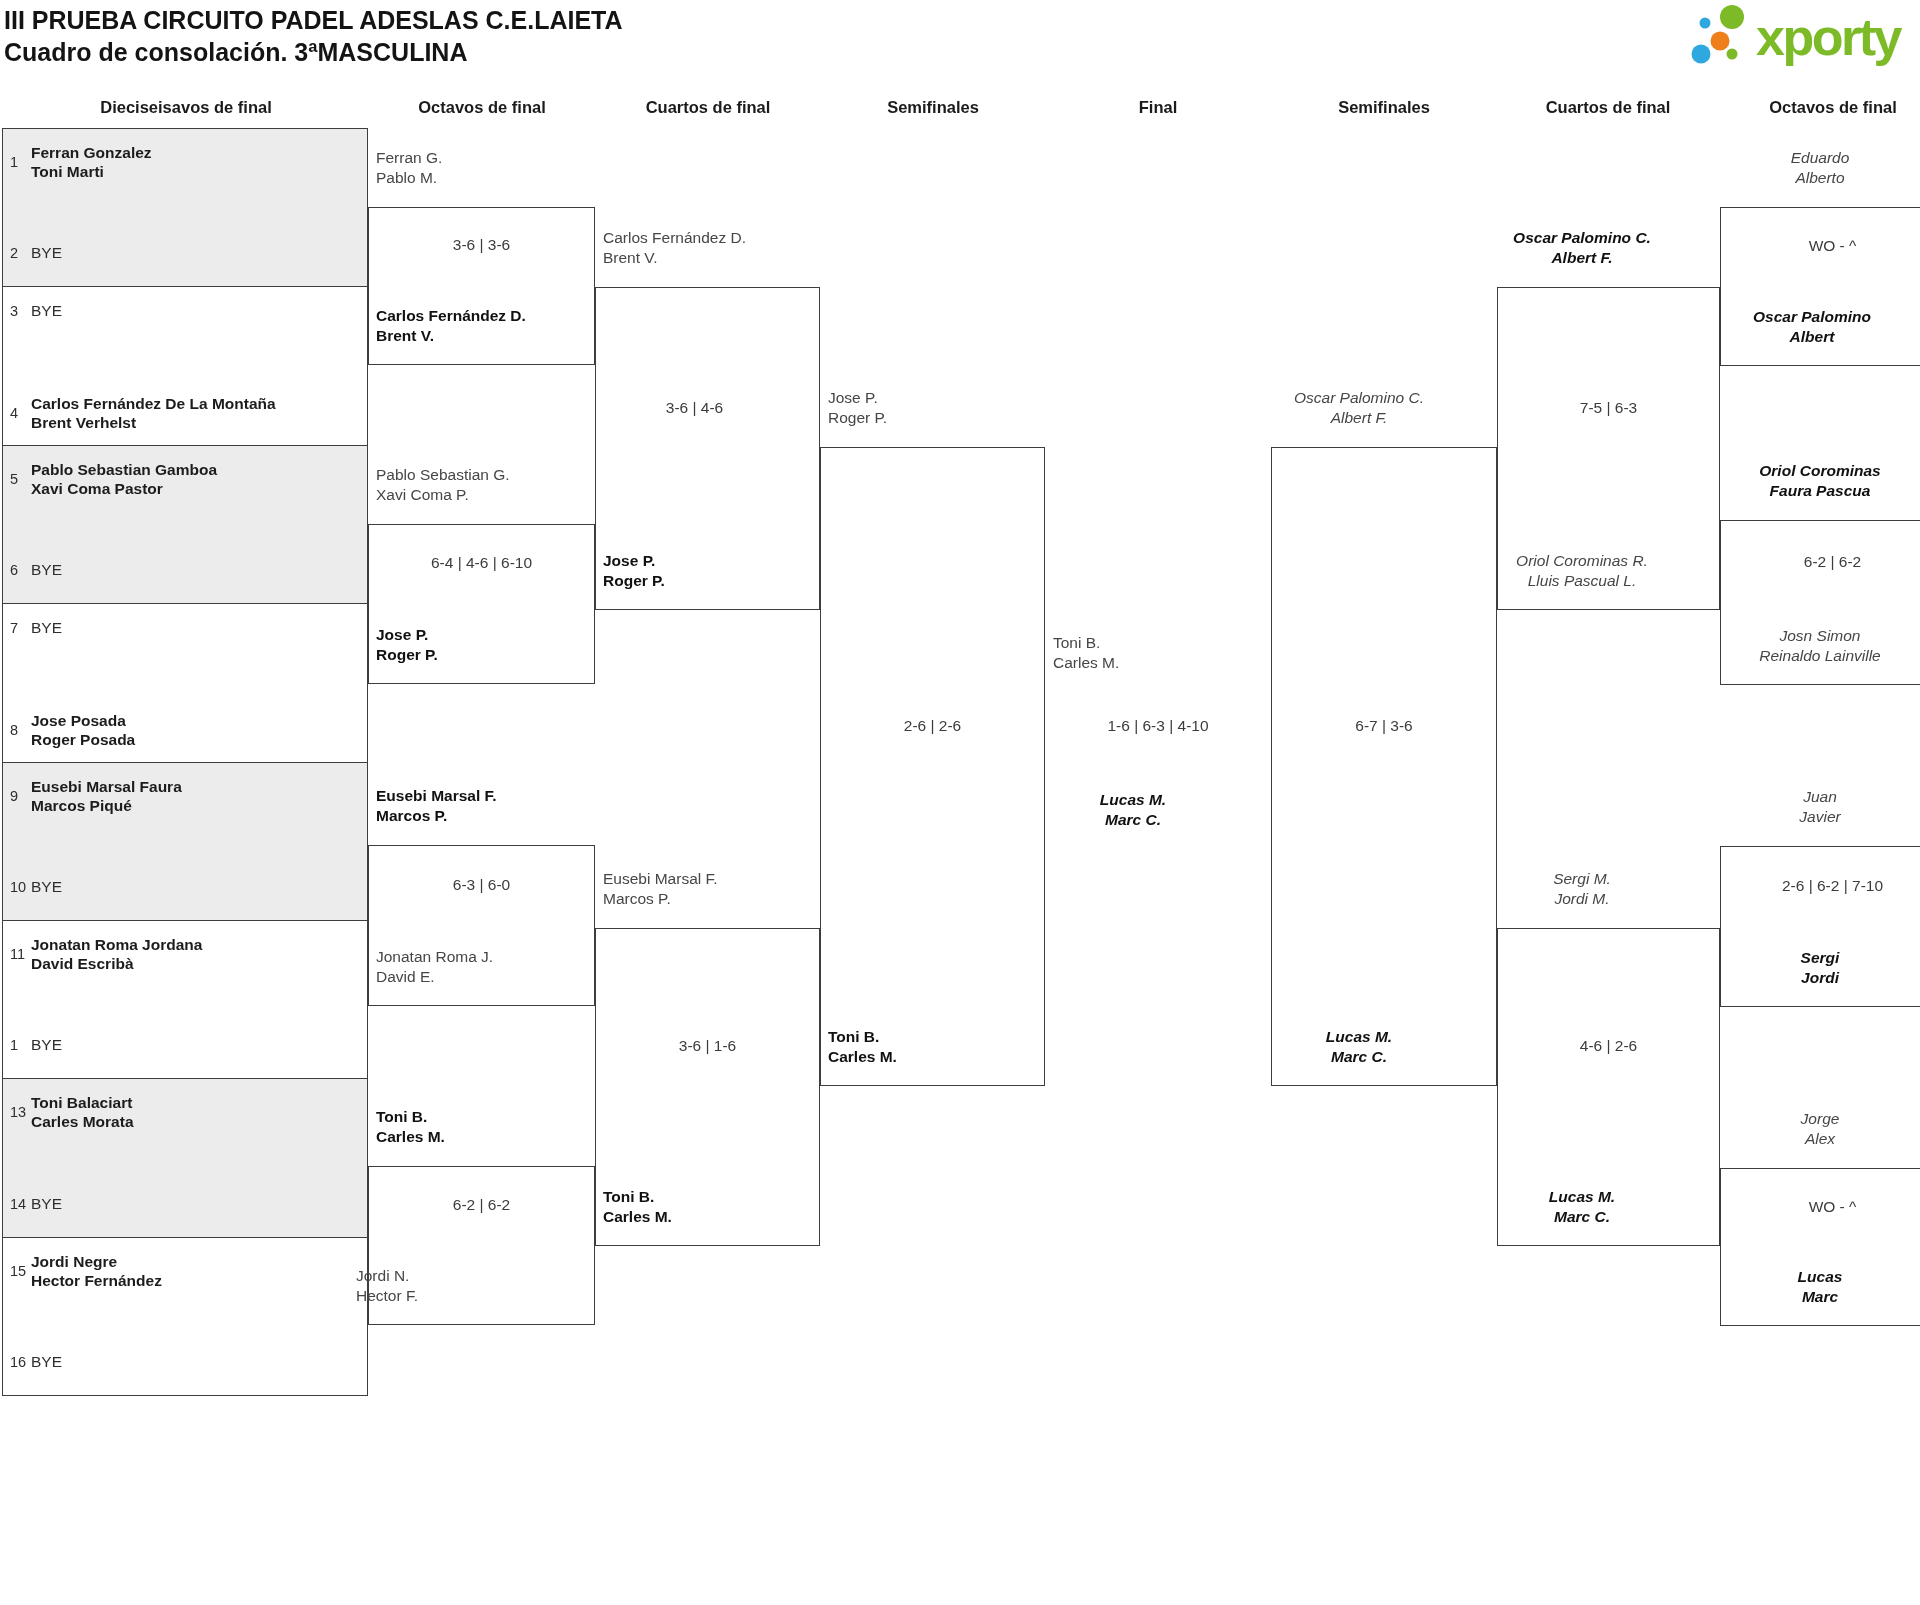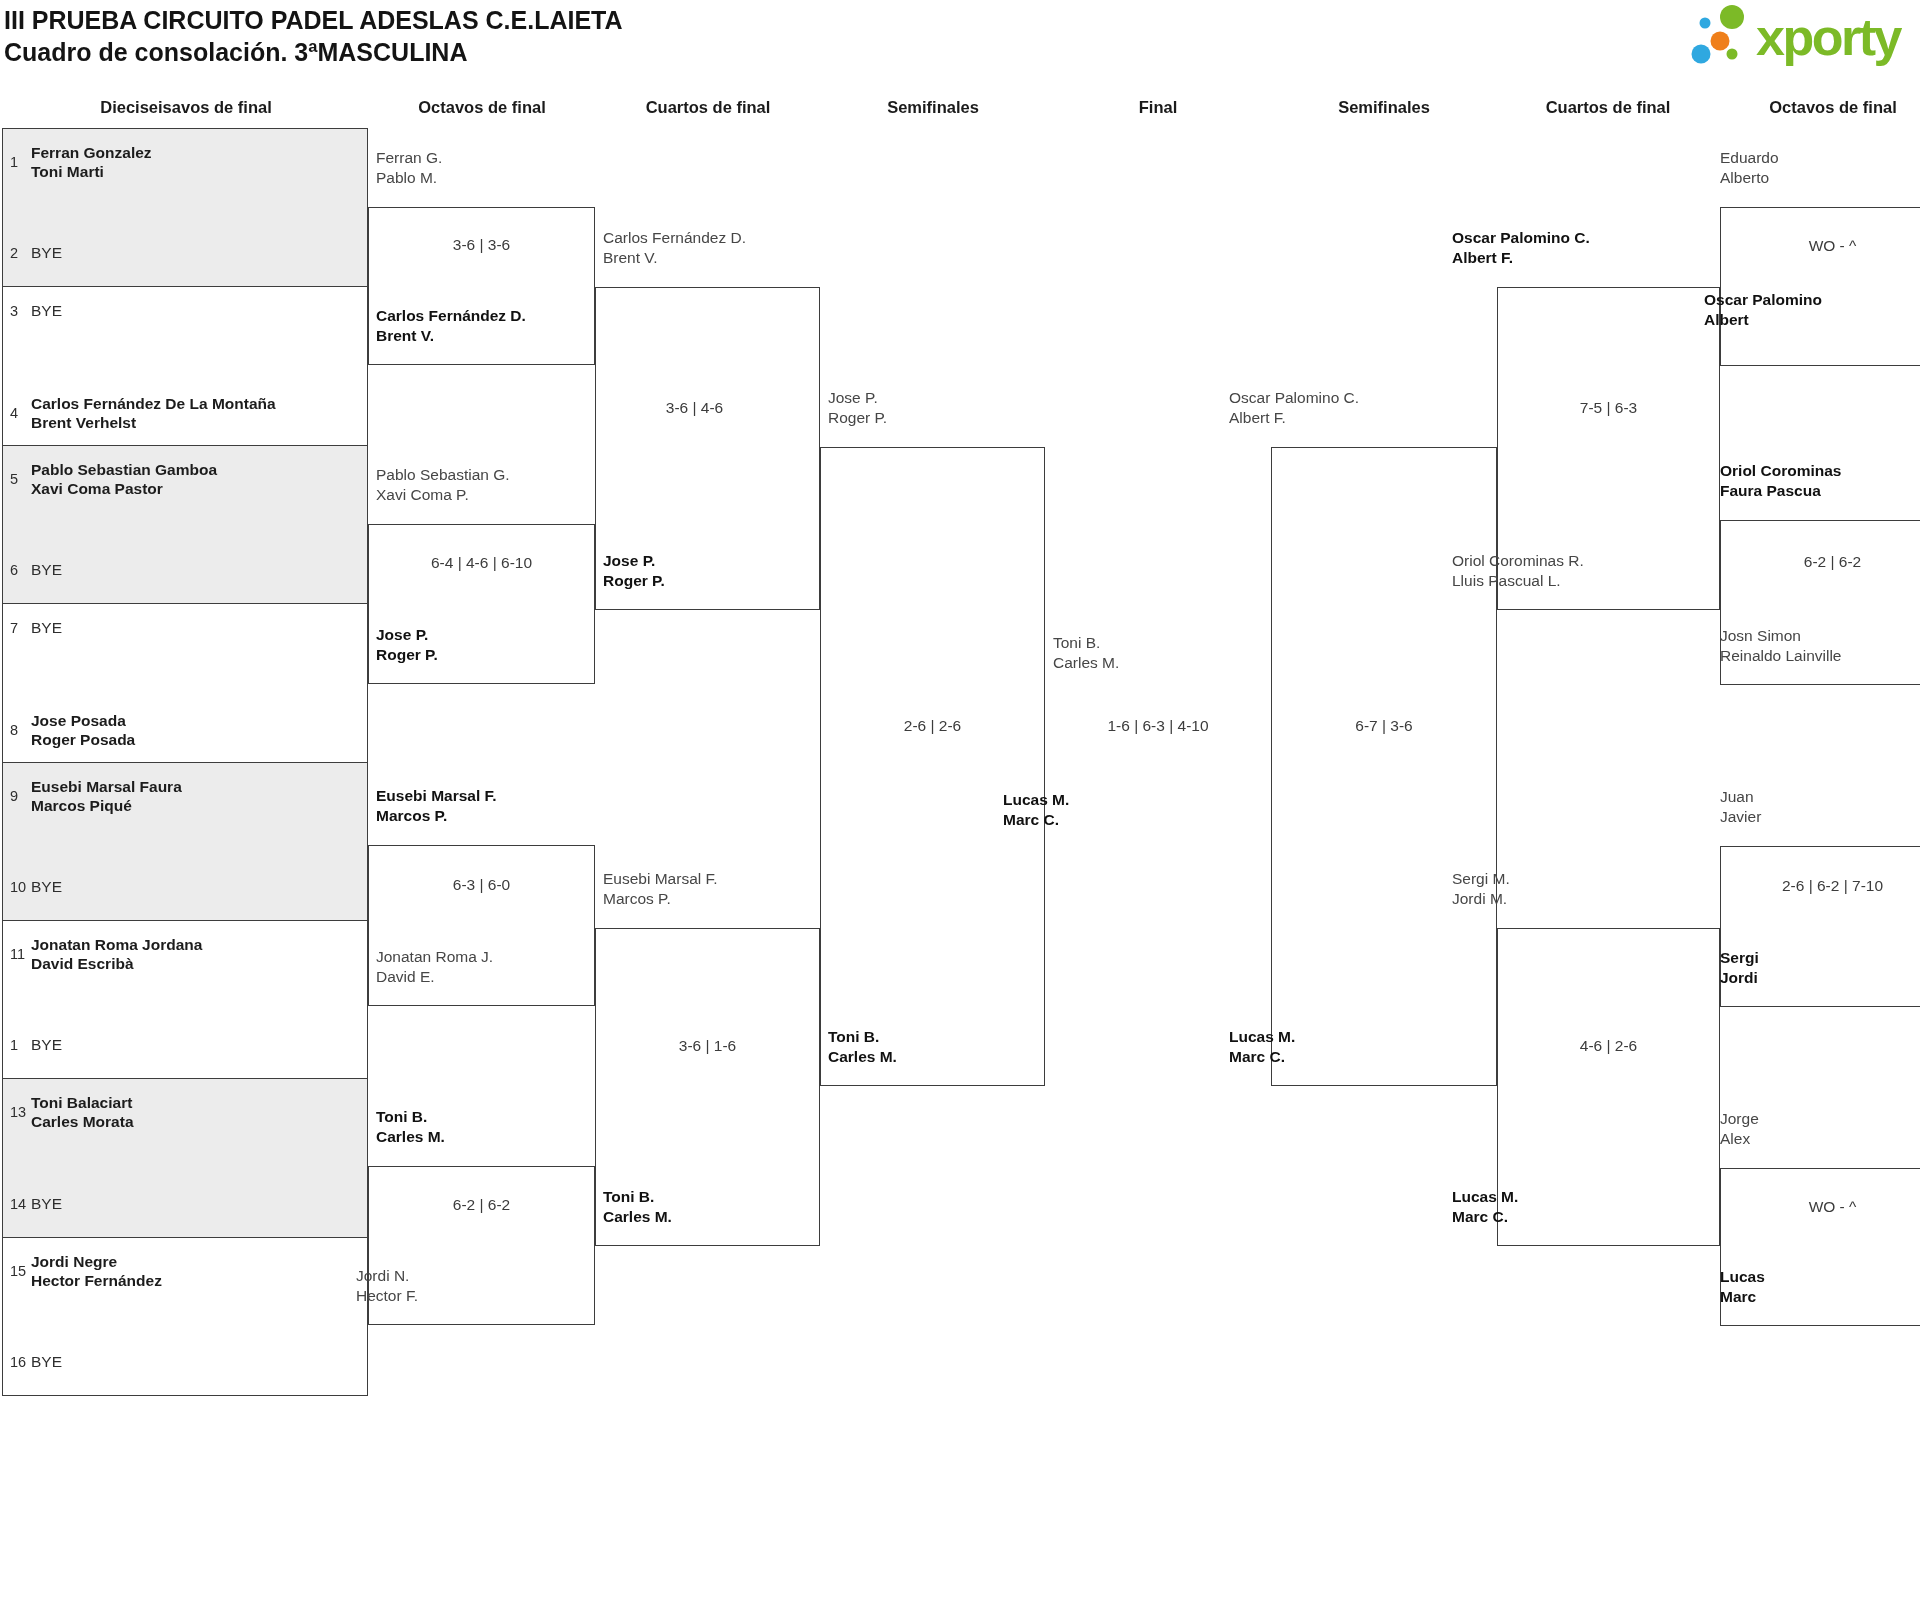--- a/index.html
+++ b/index.html
@@ -14,21 +14,21 @@
   .sbox.g{background:#ececec;}
   .slot{position:absolute;left:7px;right:4px;display:flex;align-items:center;}
   .slot .num{width:21px;flex:none;font-size:14.5px;color:#2e2e2e;font-weight:400;}
   .slot .nm{font-size:15.5px;font-weight:600;color:#1c1c1c;line-height:19px;}
   .slot.bye .nm{font-weight:400;color:#2e2e2e;}
   .sa{top:14px;}
   .sb{bottom:13px;}
   .sb.bye{bottom:24px;}
   .mbox{position:absolute;border:1px solid #3d3d3d;box-sizing:border-box;}
   .lab{position:absolute;font-size:15.5px;line-height:19.5px;color:#464646;white-space:nowrap;}
-  .lab.right{text-align:left;}
+  .lab.right{text-align:center;font-style:italic;}
   .lab.w{font-weight:700;color:#111111;}
   .score{position:absolute;font-size:15.5px;color:#3c3c3c;text-align:center;white-space:nowrap;}
 </style>
 </head>
 <body>
 
 <div class="page">
 
   <div class="title1">III PRUEBA CIRCUITO PADEL ADESLAS C.E.LAIETA</div>
   <div class="title2">Cuadro de consolación. 3ªMASCULINA</div>
@@ -277,21 +277,21 @@
       <div>Lucas M.</div>
       <div>Marc C.</div>
     </div>
 
   <div class="mbox" style="left:1720px;top:207px;width:225px;height:159px"></div>
   <div class="lab right" style="right:0px;top:148px;width:200px">
       <div>Eduardo</div>
       <div>Alberto</div>
     </div>
   <div class="score" style="left:1720px;top:237px;width:225px">WO - ^</div>
-  <div class="lab w right" style="right:0px;top:290px;width:216px">
+  <div class="lab w right" style="right:0px;top:307px;width:216px">
       <div>Oscar Palomino</div>
       <div>Albert</div>
     </div>
 
   <div class="mbox" style="left:1720px;top:520px;width:225px;height:165px"></div>
   <div class="lab w right" style="right:0px;top:461px;width:200px">
       <div>Oriol Corominas</div>
       <div>Faura Pascua</div>
     </div>
   <div class="score" style="left:1720px;top:553px;width:225px">6-2 | 6-2</div>

